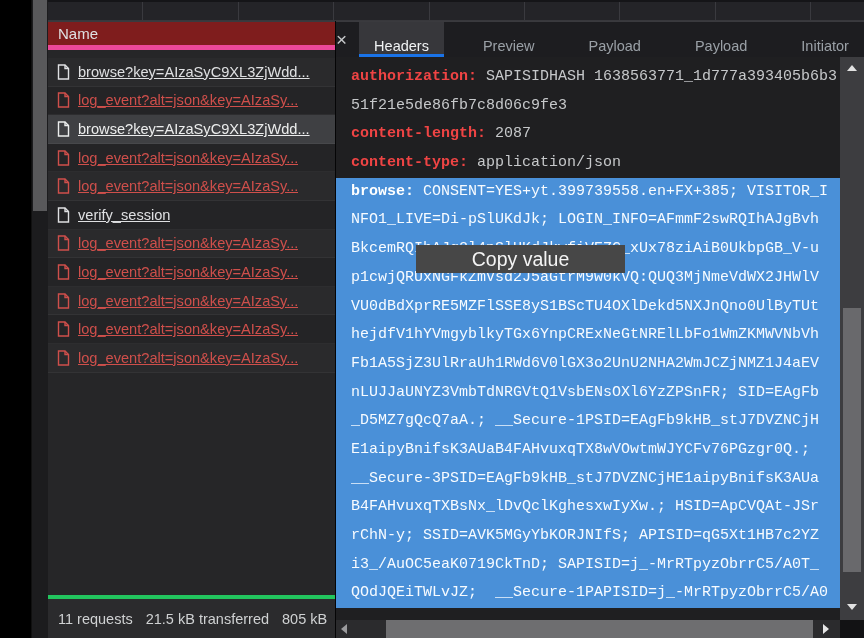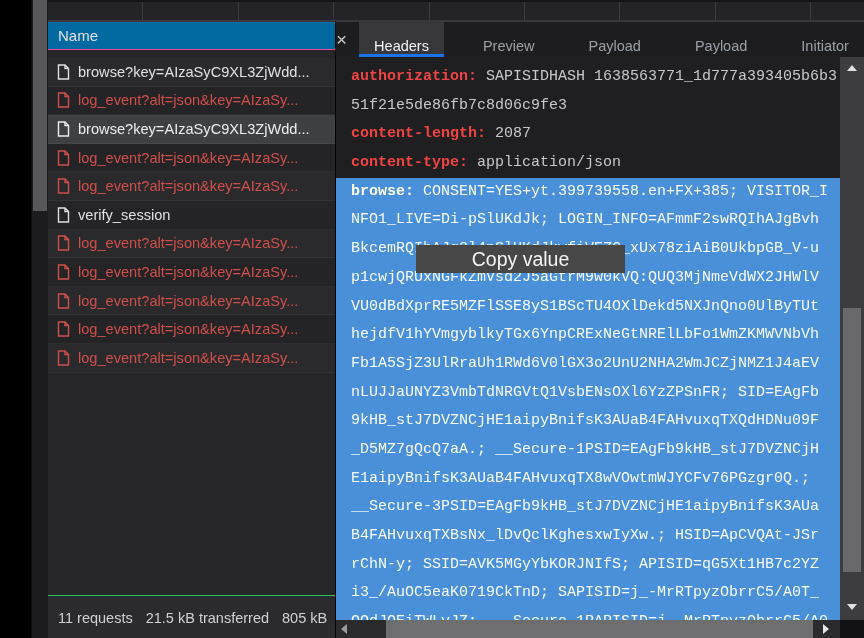--- a/index.html
+++ b/index.html
@@ -13,30 +13,30 @@
   #page-scroll-thumb { position:absolute; left:1px; top:0; width:14px; height:211px; background:#59595b; }
   
   #overview-strip {
     position:absolute; left:48px; top:0; width:816px; height:21px;
     background:#242428;
     background-image:repeating-linear-gradient(to right, transparent 0 94.4px, #3a3a3f 94.4px 95.4px);
     border-top:2px solid #151518; border-bottom:1px solid #38383c; box-sizing:border-box;
   }
   
   #left-panel { position:absolute; left:48px; top:21px; width:287px; height:617px; background:#262628; border-top:1px solid #3a3a3e; box-sizing:border-box; }
-  #name-header { height:28px; background:#0369a1; border-bottom:1px solid #ec4899; box-sizing:border-box; display:flex; align-items:center; padding-left:10px; color:#dfe1e3; font-size:15px; }
+  #name-header { height:28px; background:#7f1d1d; border-bottom:5px solid #ec4899; box-sizing:border-box; display:flex; align-items:center; padding-left:10px; color:#dfe1e3; font-size:15px; }
   #request-list { position:absolute; left:0; top:36px; width:287px; }
-  .req-row { height:28.6px; display:flex; align-items:center; padding-left:9px; box-sizing:border-box; border-bottom:1px solid rgba(255,255,255,0.045); color:#dfe0e2; font-size:14.6px; white-space:nowrap; overflow:hidden; cursor:default; }
+  .req-row { height:28.6px; display:flex; align-items:center; padding-left:9px; box-sizing:border-box; border-bottom:1px solid rgba(255,255,255,0.045); color:#dfe0e2; font-size:14.6px; white-space:nowrap; overflow:hidden; cursor:default;text-decoration:underline; }
   .req-row:nth-child(odd) { background:#2a2a2c; }
   .req-row:nth-child(even) { background:#242426; }
   .req-row.error { color:#cf4f4b; }
   .req-row.selected { background:#3f4043; color:#eceded; }
   .req-icon { flex:0 0 auto; margin-right:8px; display:block; }
   .req-label { overflow:hidden; }
-  #status-bar { position:absolute; left:0; top:573px; width:287px; height:44px; background:#2b2b2d; border-top:1px solid #22c55e; box-sizing:border-box; display:flex; align-items:center; gap:13px; padding-left:10px; color:#cfd1d2; font-size:14.5px; white-space:nowrap; overflow:hidden; }
+  #status-bar { position:absolute; left:0; top:573px; width:287px; height:44px; background:#2b2b2d; border-top:4px solid #22c55e; box-sizing:border-box; display:flex; align-items:center; gap:13px; padding-left:10px; color:#cfd1d2; font-size:14.5px; white-space:nowrap; overflow:hidden; }
   
   #right-panel { position:absolute; left:335px; top:21px; width:529px; height:617px; background:#1f1f21; border-left:1px solid #050506; box-sizing:border-box; }
   #tab-bar { position:absolute; left:0; top:0; width:528px; height:36px; background:#1d1d20; display:flex; align-items:stretch; border-top:1px solid #3a3a3e; box-sizing:border-box; }
   #close-btn { width:38px; display:flex; align-items:center; justify-content:center; color:#c6c8ca; font-size:19px; cursor:pointer; }
   .tab { display:flex; align-items:flex-end; padding:0 15px; margin:0 12px; color:#9aa0a6; font-size:14.5px; box-sizing:border-box; border-bottom:3px solid transparent; cursor:pointer; }
   .tab.active { background:#37373b; color:#f1f3f4; border-bottom:3px solid #1a73e8; }
   #more-tabs { margin-left:auto; display:flex; align-items:center; padding-right:16px; color:#9aa0a6; font-size:19px; cursor:pointer; }
   #headers-content { position:absolute; left:0; top:36px; width:528px; height:563px; overflow:hidden; padding-top:6px; box-sizing:border-box; }
   .hline { width:504px; height:28.7px; line-height:28.7px; padding-left:15px; box-sizing:border-box; white-space:pre; overflow:hidden;
            font-family:"Liberation Mono","DejaVu Sans Mono",monospace; font-size:15px; color:#c6c8ca; }
@@ -221,21 +221,20 @@
         <div class="hline selected"><span class="hname"></span><span class="hval">p1cwjQRUxNGFkZmVsd2J5aGtrM9w0kVQ:QUQ3MjNmeVdWX2JHWlV</span></div>
 
         <div class="hline selected"><span class="hname"></span><span class="hval">VU0dBdXprRE5MZFlSSE8yS1BScTU4OXlDekd5NXJnQno0UlByTUt</span></div>
 
         <div class="hline selected"><span class="hname"></span><span class="hval">hejdfV1hYVmgyblkyTGx6YnpCRExNeGtNRElLbFo1WmZKMWVNbVh</span></div>
 
         <div class="hline selected"><span class="hname"></span><span class="hval">Fb1A5SjZ3UlRraUh1RWd6V0lGX3o2UnU2NHA2WmJCZjNMZ1J4aEV</span></div>
 
         <div class="hline selected"><span class="hname"></span><span class="hval">nLUJJaUNYZ3VmbTdNRGVtQ1VsbENsOXl6YzZPSnFR; SID=EAgFb</span></div>
 
-        <div class="hline selected"><span class="hname"></span><span class="hval">9kHB_stJ7DVZNCjHE1aipyBnifsK3AUaB4FAHvuxqTXQdHDNu09F</span></div>
 
         <div class="hline selected"><span class="hname"></span><span class="hval">_D5MZ7gQcQ7aA.; __Secure-1PSID=EAgFb9kHB_stJ7DVZNCjH</span></div>
 
         <div class="hline selected"><span class="hname"></span><span class="hval">E1aipyBnifsK3AUaB4FAHvuxqTX8wVOwtmWJYCFv76PGzgr0Q.;</span></div>
 
         <div class="hline selected"><span class="hname"></span><span class="hval">__Secure-3PSID=EAgFb9kHB_stJ7DVZNCjHE1aipyBnifsK3AUa</span></div>
 
         <div class="hline selected"><span class="hname"></span><span class="hval">B4FAHvuxqTXBsNx_lDvQclKghesxwIyXw.; HSID=ApCVQAt-JSr</span></div>
 
         <div class="hline selected"><span class="hname"></span><span class="hval">rChN-y; SSID=AVK5MGyYbKORJNIfS; APISID=qG5Xt1HB7c2YZ</span></div>

